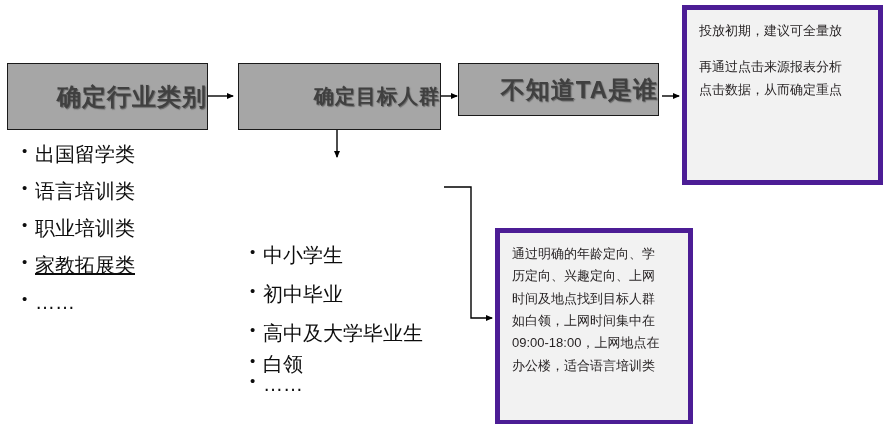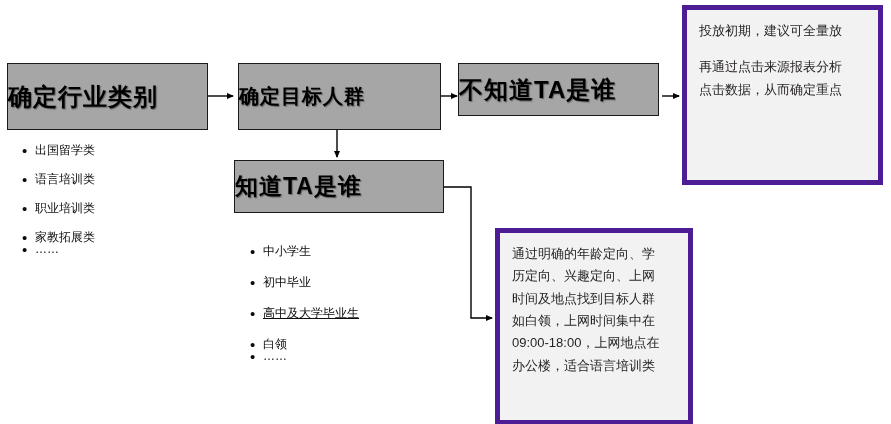--- a/index.html
+++ b/index.html
@@ -17,22 +17,22 @@
   }
 
   
   .pbox {
     position: absolute;
     box-sizing: border-box;
     background: #a6a6a6;
     border: 1px solid #1a1a1a;
     display: flex;
     align-items: center;
-    justify-content: flex-start;
-    color: #000000;
+    justify-content: flex-end;
+    color: #404040;
     font-weight: bold;
     letter-spacing: 1px;
     text-shadow: 1px 1px 1px rgba(90,90,90,0.85);
     white-space: nowrap;
   }
 
   
   .nbox {
     position: absolute;
     box-sizing: border-box;
@@ -51,21 +51,21 @@
 
   
   .blist {
     position: absolute;
     list-style: none;
     margin: 0;
     padding: 0;
     color: #0d0d0d;
   }
   .blist li {
-    font-size: 12px;
+    font-size: 20px;
     line-height: 1.0;
     white-space: nowrap;
     position: relative;
     padding-left: 13px;
   }
   .blist li::before {
     content: "\2022";
     position: absolute;
     left: 0;
     top: -1px;
@@ -120,36 +120,33 @@
   </div>
 
   <div class="pbox" style="left:238px; top:63px; width:203px; height:67px; font-size:20px;">
     <span>确定目标人群</span>
   </div>
 
   <div class="pbox" style="left:458px; top:63px; width:201px; height:53px; font-size:24px;">
     <span>不知道TA是谁</span>
   </div>
 
-  <div class="pbox" style="left:234px; top:160px; width:210px; height:53px; font-size:23px;">
-    <span>知道TA是谁</span>
-  </div>
 
   <ul class="blist" style="left:22px; top:144px;">
     <li style="margin-bottom:17px;">出国留学类</li>
     <li style="margin-bottom:17px;">语言培训类</li>
     <li style="margin-bottom:17px;">职业培训类</li>
-    <li style="">家教拓展类</li>
+    <li style="margin-bottom:17px;text-decoration:underline;">家教拓展类</li>
     <li>……</li>
   </ul>
 
   <ul class="blist" style="left:250px; top:245px;">
     <li style="margin-bottom:19px;">中小学生</li>
     <li style="margin-bottom:19px;">初中毕业</li>
-    <li style="margin-bottom:19px;text-decoration:underline;">高中及大学毕业生</li>
+    <li style="margin-bottom:11px;">高中及大学毕业生</li>
     <li style="">白领</li>
     <li>……</li>
   </ul>
 
   <div class="nbox" style="left:682px; top:5px; width:201px; height:180px;">
     <p>投放初期，建议可全量放</p>
     <p class="gap"></p>
     <p>再通过点击来源报表分析</p>
     <p>点击数据，从而确定重点</p>
   </div>

